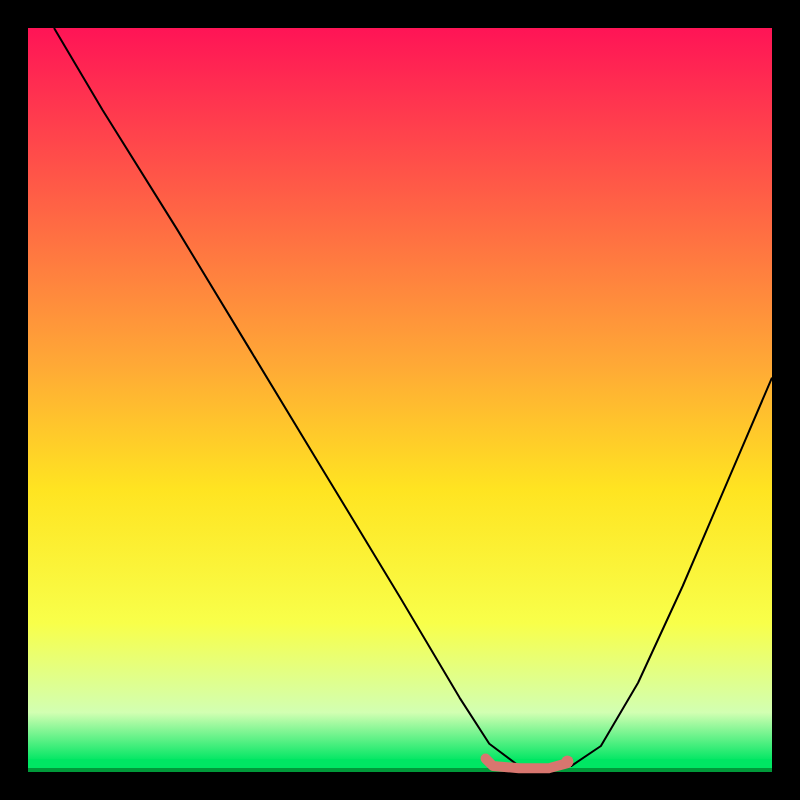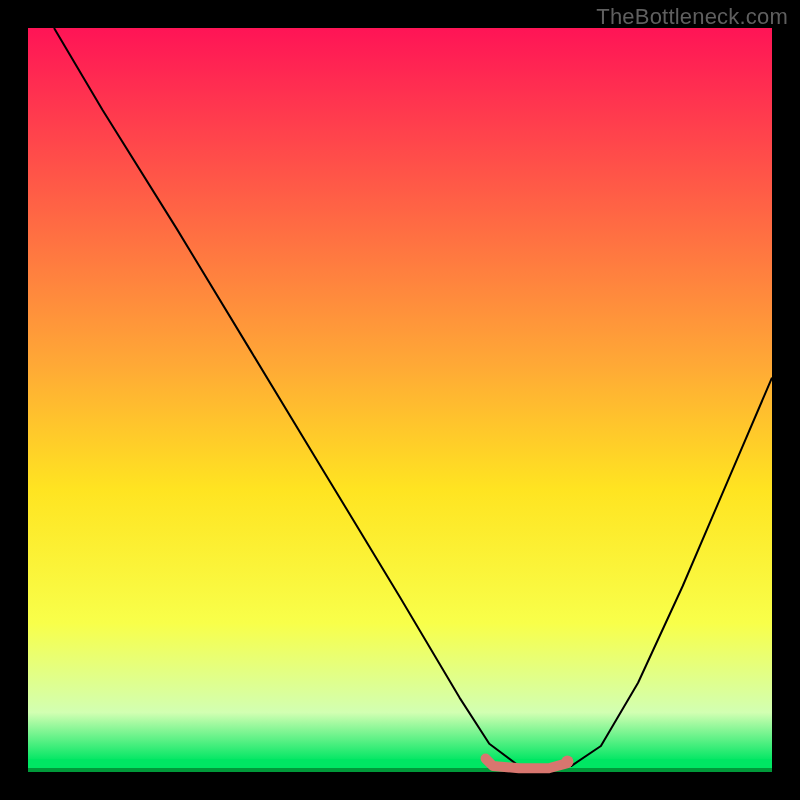--- a/index.html
+++ b/index.html
@@ -31,21 +31,20 @@
     position: absolute;
     left: 0;
     top: 0;
   }
 </style>
 </head>
 <body>
 
 <div class="frame">
 
-  <div class="attribution">TheBottleneck.com</div>
 
   <svg id="chart-svg" width="800" height="800">
       <defs>
         <linearGradient id="bg-grad" x1="0" y1="0" x2="0" y2="1">
           <stop offset="0" stop-color="#ff1456"></stop>
           <stop offset="0.45" stop-color="#ffa836"></stop>
           <stop offset="0.62" stop-color="#ffe421"></stop>
           <stop offset="0.8" stop-color="#f8ff4a"></stop>
           <stop offset="0.92" stop-color="#d2ffb2"></stop>
           <stop offset="0.985" stop-color="#00e663"></stop>

